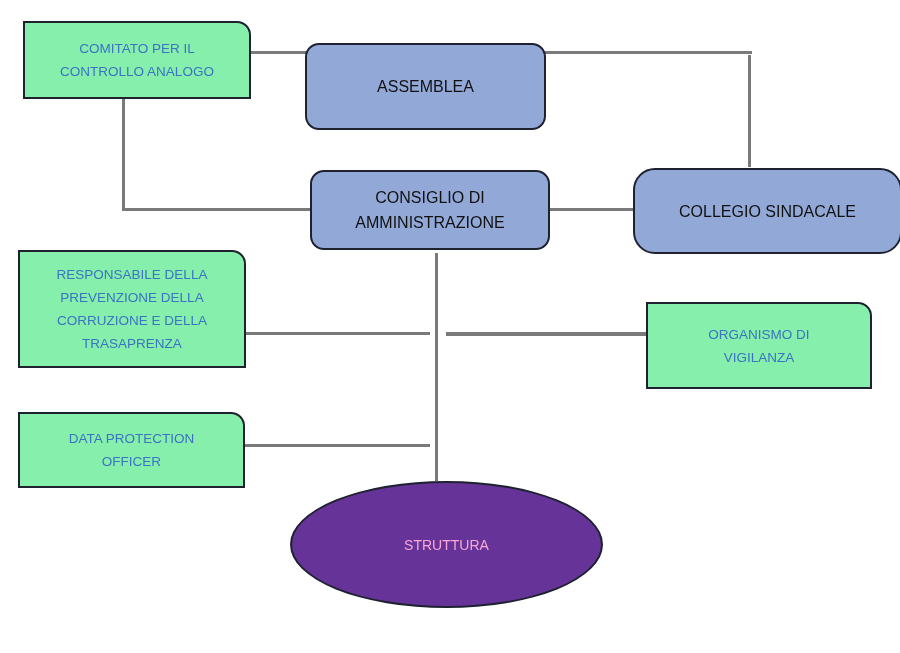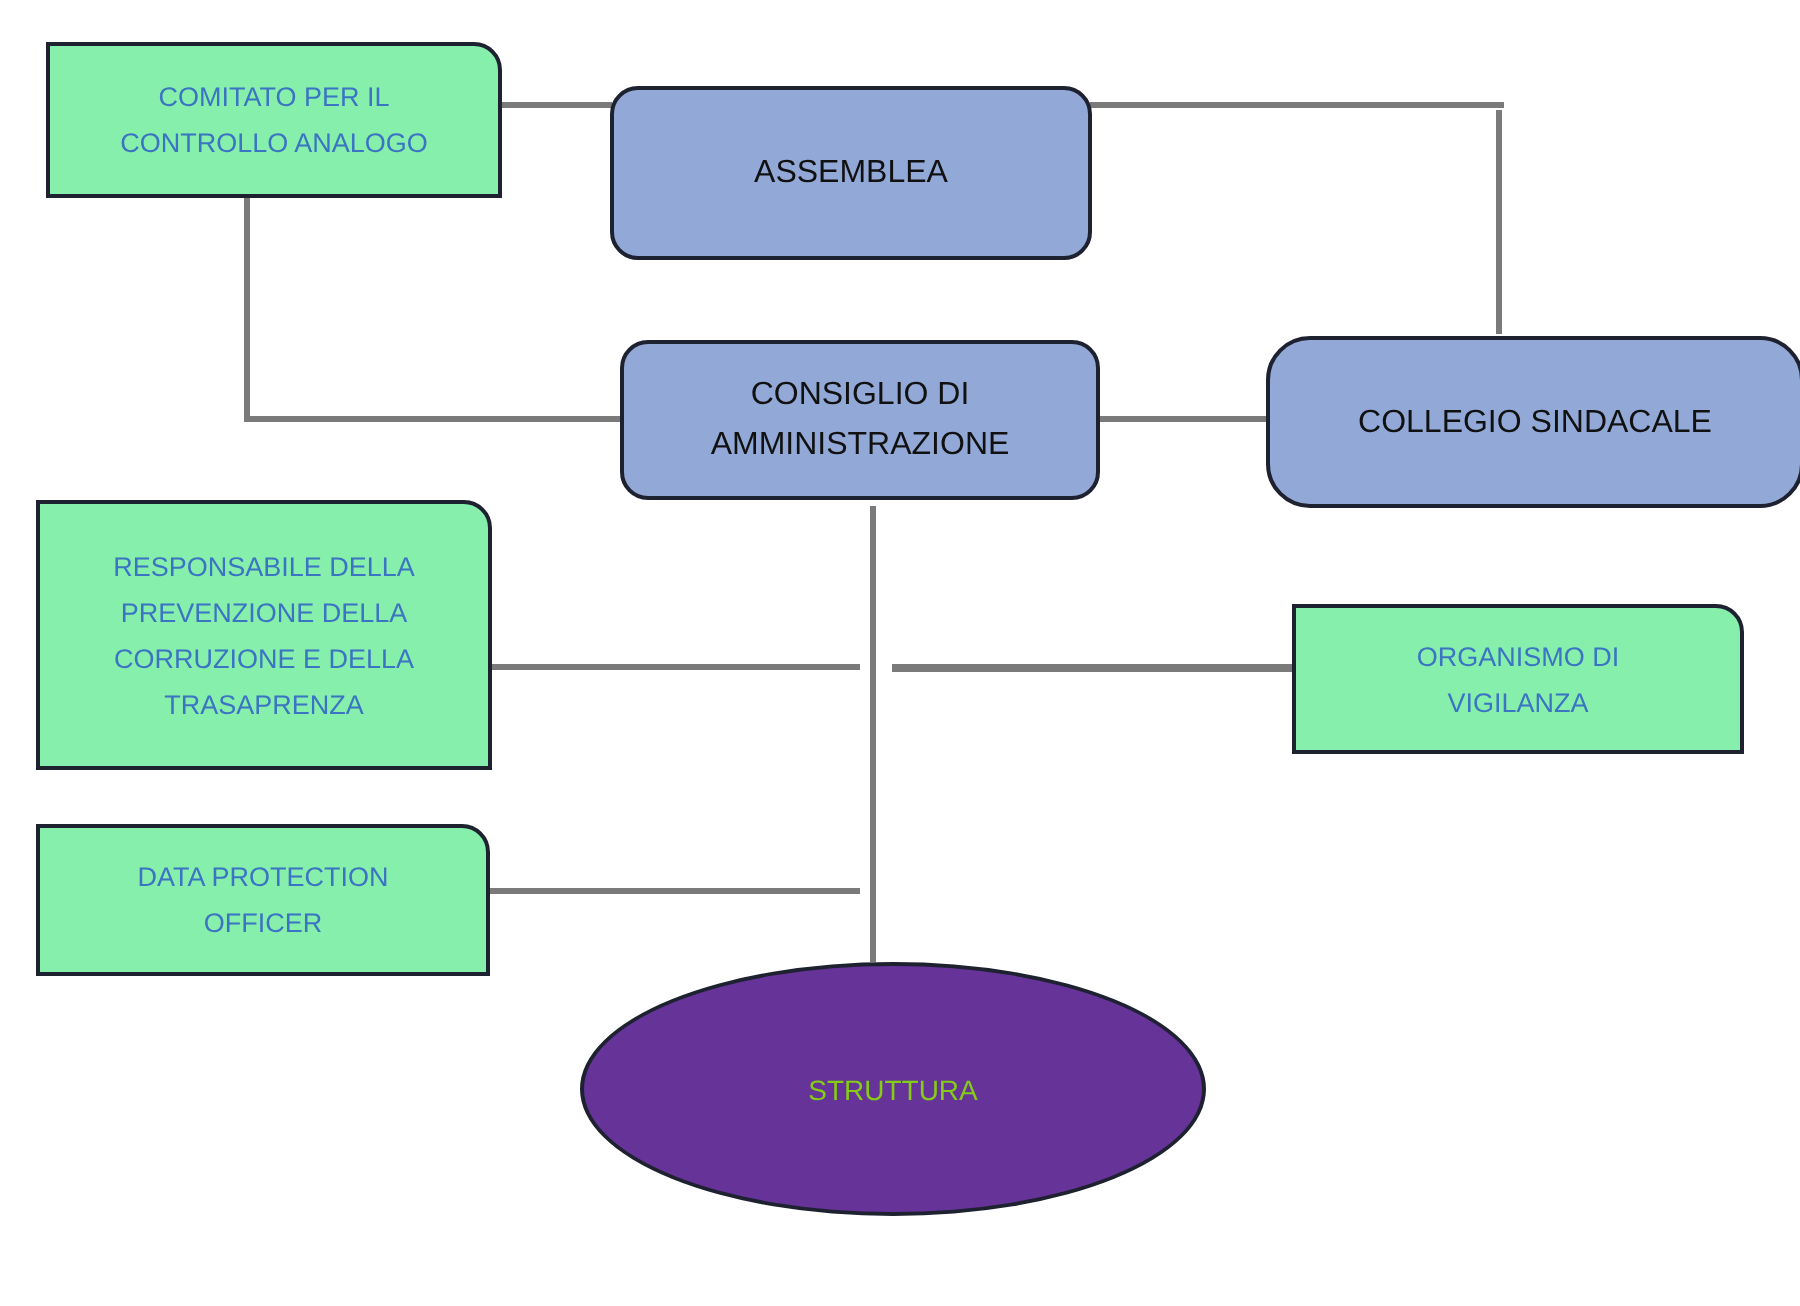--- a/index.html
+++ b/index.html
@@ -6,21 +6,21 @@
     body { width: 900px; height: 653px; position: relative; overflow: hidden;
            font-family: "Liberation Sans", "DejaVu Sans", sans-serif; }
     .line { position: absolute; background: #7a7a7a; }
     .node { position: absolute; box-sizing: border-box; display: flex; align-items: center;
             justify-content: center; text-align: center; border: 2px solid #1e2230; }
     .node span { display: block; white-space: pre-line; }
     .blue { background: #92a9d8; border-radius: 14px; color: #111111; font-size: 16px; line-height: 25px; }
     .yellow { background: #86efac; border-radius: 0 14px 0 0; color: #3b74c2; font-size: 13.5px; line-height: 23px; }
     .ellipse { position: absolute; box-sizing: border-box; border: 2px solid #1e2230; border-radius: 50%;
                background: #663399; display: flex; align-items: center; justify-content: center;
-               color: #84cc16; font-size: 14px; }
+               color: #f9a8d4; font-size: 14px; }
   </style>
 </head>
 <body>
 
 <div class="line" style="left:250px; top:51px; width:56px; height:3px;"></div>
 <div class="line" style="left:545px; top:51px; width:207px; height:3px;"></div>
 <div class="line" style="left:748px; top:55px; width:3px; height:112px;"></div>
 <div class="line" style="left:122px; top:97px; width:3px; height:113px;"></div>
 <div class="line" style="left:122px; top:208px; width:188px; height:3px;"></div>
 <div class="line" style="left:550px; top:208px; width:85px; height:3px;"></div>
@@ -37,27 +37,27 @@
 AMMINISTRAZIONE</span>
 </div>
 <div class="node blue" style="left:633px; top:168px; width:269px; height:86px;border-radius:22px;">
   <span>COLLEGIO SINDACALE</span>
 </div>
 
 <div class="node yellow" style="left:23px; top:21px; width:228px; height:78px;">
   <span>COMITATO PER IL
 CONTROLLO ANALOGO</span>
 </div>
-<div class="node yellow" style="left:18px; top:250px; width:228px; height:135px;">
+<div class="node yellow" style="left:18px; top:250px; width:228px; height:118px;">
   <span>RESPONSABILE DELLA
 PREVENZIONE DELLA
 CORRUZIONE E DELLA
 TRASAPRENZA</span>
 </div>
-<div class="node yellow" style="left:646px; top:302px; width:226px; height:75px;">
+<div class="node yellow" style="left:646px; top:302px; width:226px; height:87px;">
   <span>ORGANISMO DI
 VIGILANZA</span>
 </div>
 <div class="node yellow" style="left:18px; top:412px; width:227px; height:76px;">
   <span>DATA PROTECTION
 OFFICER</span>
 </div>
 
 <div class="ellipse" style="left:290px; top:481px; width:313px; height:127px;">
   <span>STRUTTURA</span>

